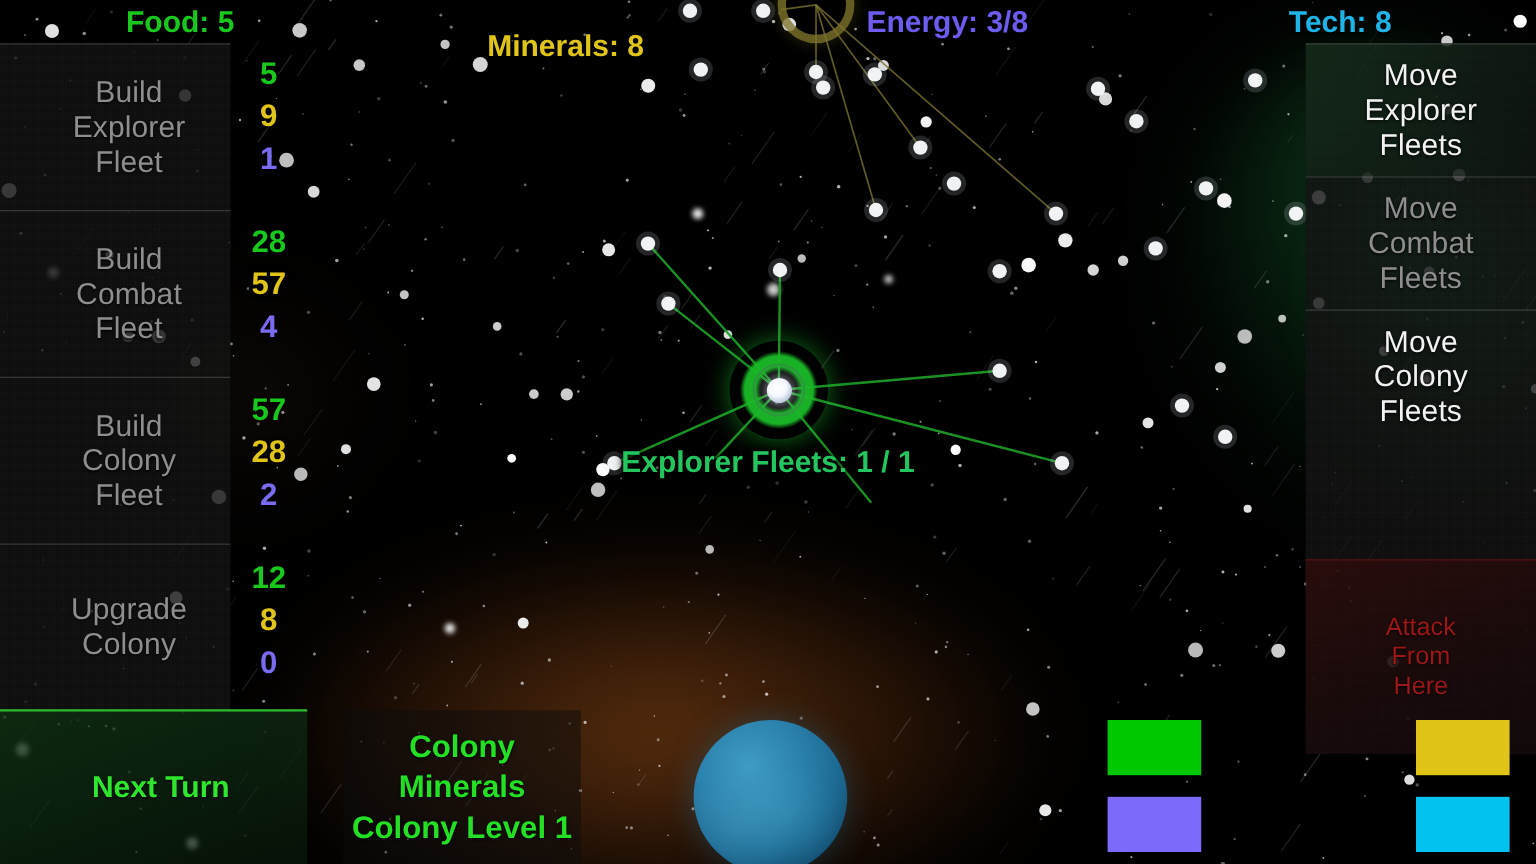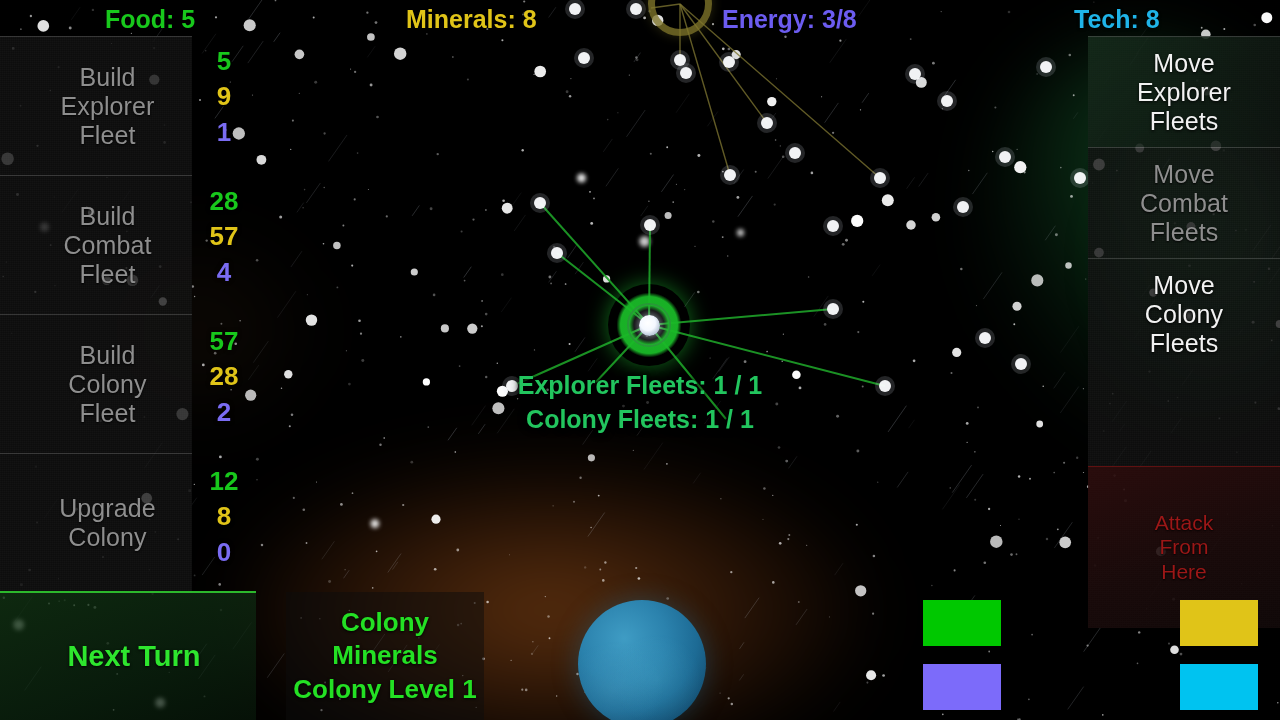--- a/index.html
+++ b/index.html
@@ -162,21 +162,21 @@
     user-select:none;
     pointer-events:none;
   }
 
   
   #next-turn {
     position:absolute; left:0; top:591px; width:256px; height:129px;
     border-top:2px solid #2cb82c;
     background:linear-gradient(160deg, rgba(18,52,20,0.78) 0%, rgba(12,38,16,0.72) 60%, rgba(8,24,10,0.7) 100%);
     display:flex; align-items:center; justify-content:center;
-    color:#2ee62e; font-size:29px; font-weight:bold;
+    color:#2ee62e; font-size:25px; font-weight:bold;
     text-shadow:0 1px 3px rgba(0,0,0,0.95);
     user-select:none;
     padding-left:12px;
   }
 
   
   #planet-info {
     position:absolute; left:286px; top:592px; width:198px; height:128px;
     background:rgba(12,12,12,0.50);
     display:flex; flex-direction:column; align-items:center; justify-content:center;
@@ -917,21 +917,21 @@
     <circle cx="575" cy="9" r="10" fill="#dfe8f5" opacity="0.16"></circle>
     <circle cx="649" cy="325" r="6" fill="#ffffff" opacity="0.96"></circle>
     <circle cx="649" cy="325" r="10" fill="#dfe8f5" opacity="0.16"></circle>
   </svg>
 <div class="ring-top"></div>
 <div class="sel-ring"></div>
 <div class="sel-ring-inner"></div>
 <div class="home-star"></div>
 
 <div class="res" id="res-food" style="color: rgb(24, 200, 28);">Food: 5</div>
-<div class="res" id="res-minerals" style="color: rgb(224, 196, 24);">Minerals: 8</div>
+<div class="res" id="res-minerals" style="color: rgb(224, 196, 24); margin-top: 20px;">Minerals: 8</div>
 <div class="res" id="res-energy" style="color: rgb(108, 92, 240);">Energy: 3/8</div>
 <div class="res" id="res-tech" style="color: rgb(31, 180, 232);">Tech: 8</div>
 
 <div class="panel" id="left-panel">
   <div class="btn left-btn disabled">
     <span>Build<br>Explorer<br>Fleet</span>
   </div>
   <div class="btn left-btn disabled">
     <span>Build<br>Combat<br>Fleet</span>
   </div>
@@ -977,21 +977,20 @@
     <span>Move<br>Colony<br>Fleets</span>
   </div>
 </div>
 
 <div id="attack-panel" style="color: rgb(156, 23, 23);">
   <span>Attack<br>From<br>Here</span>
 </div>
 
 <div id="fleet-info">
   <div>Explorer Fleets: 1 / 1</div>
-  <div>Colony Fleets: 1 / 1</div>
 </div>
 
 <div id="next-turn" style="color: rgb(46, 230, 46);">
   <span>Next Turn</span>
 </div>
 
 <div id="planet-info">
   <div>Colony</div>
   <div>Minerals</div>
   <div>Colony Level 1</div>

